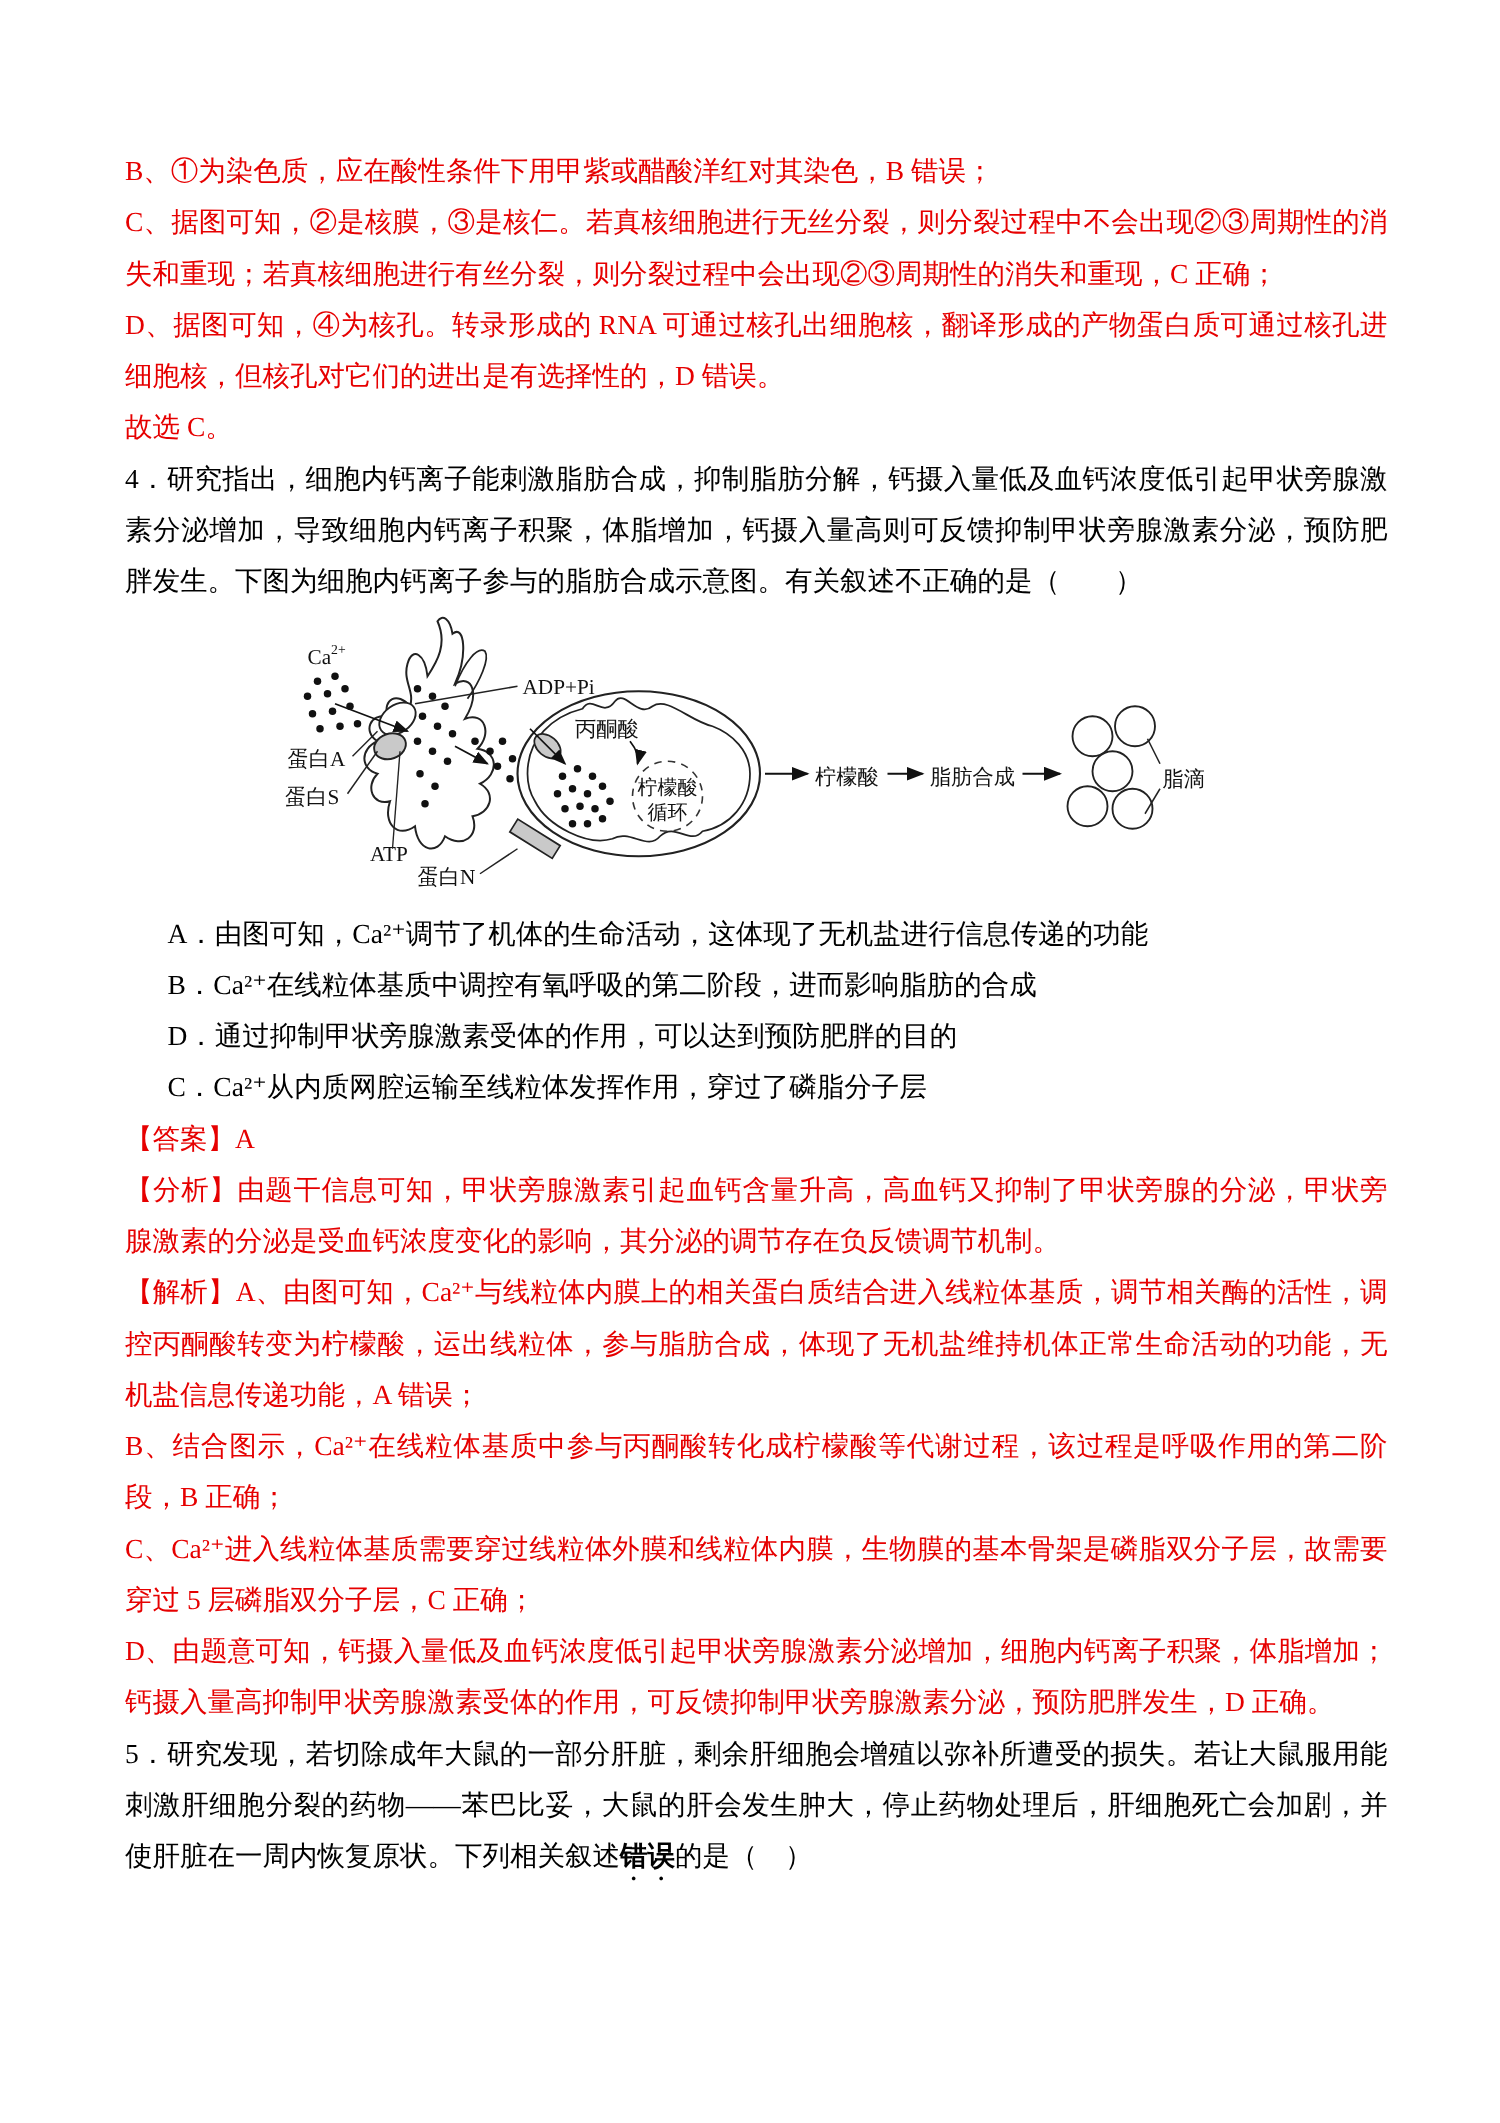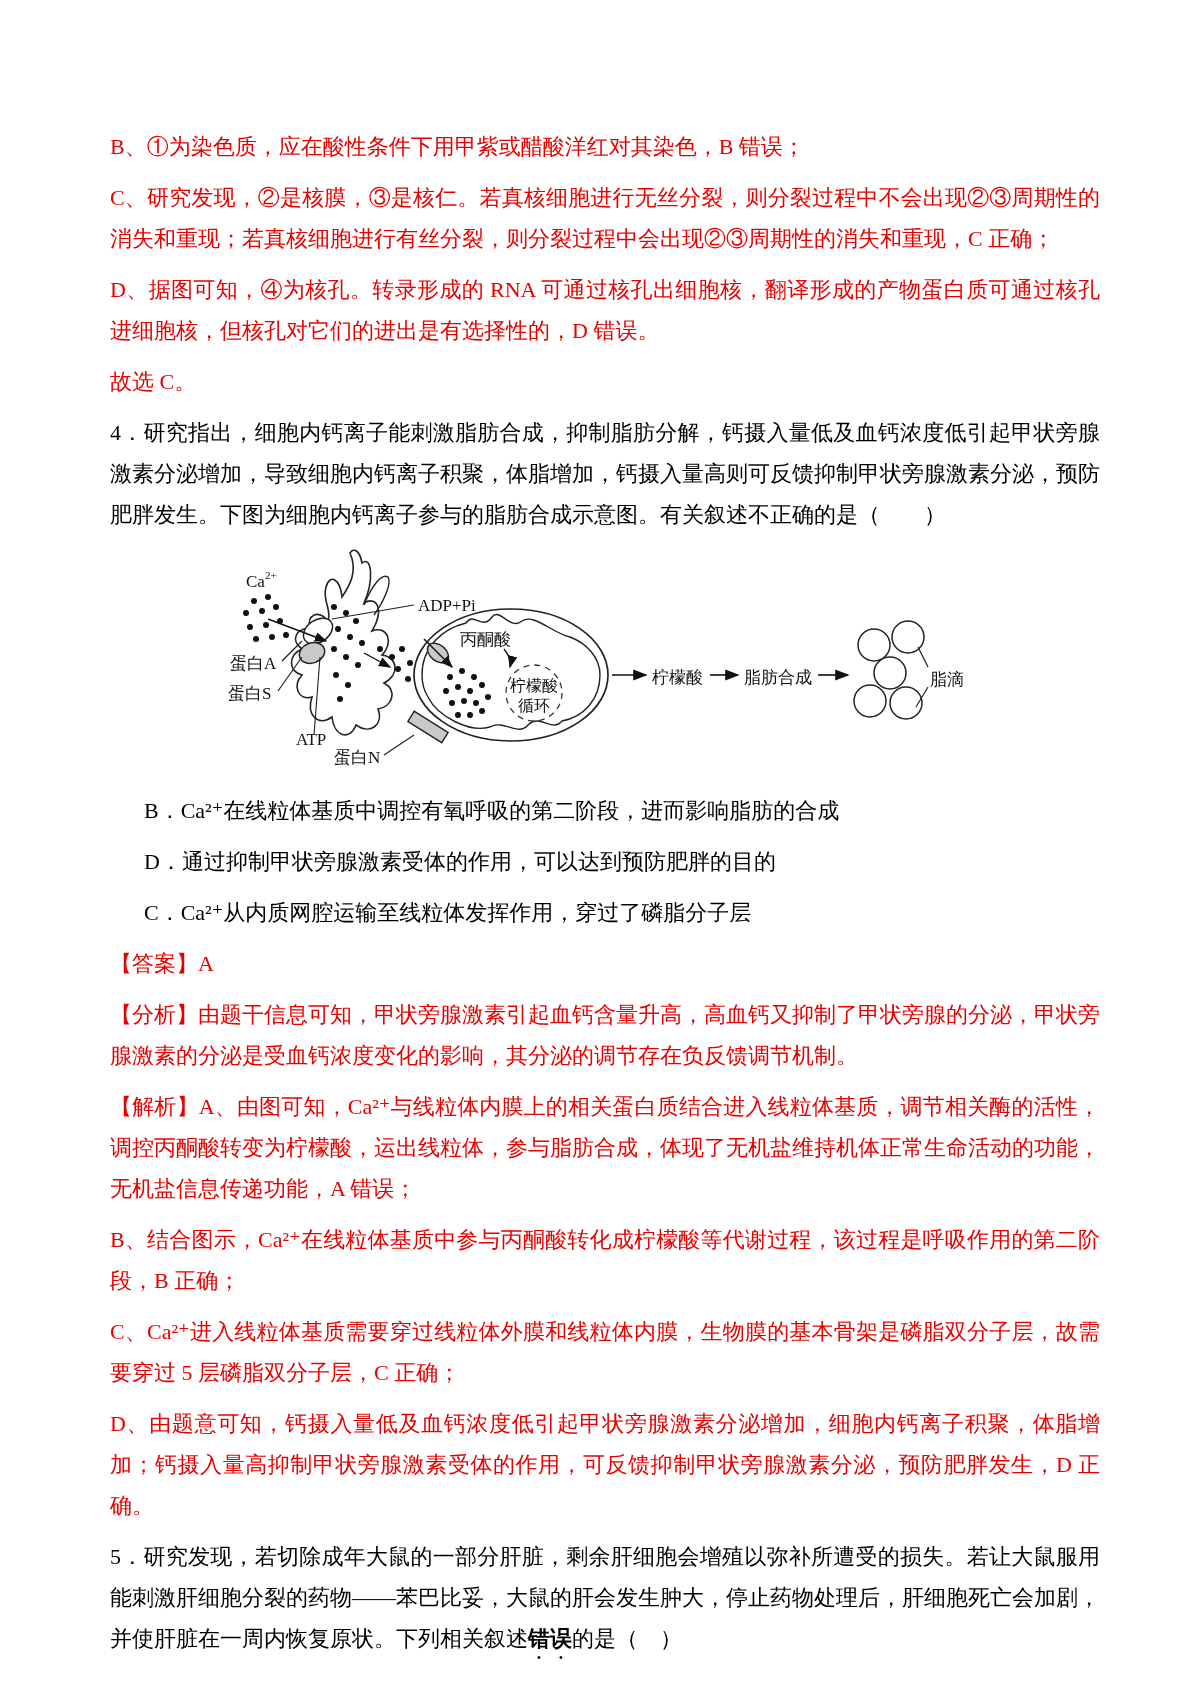--- a/index.html
+++ b/index.html
@@ -3,21 +3,21 @@
 <meta charset="utf-8">
 <style>
   html,body{margin:0;padding:0;}
   body{
     width:1200px;height:1698px;box-sizing:border-box;overflow:hidden;
     background:#ffffff;color:#000000;
     font-family:"Liberation Serif","DejaVu Serif",serif;
     font-size:22px;line-height:41px;
     padding:116px 90px 0 100px;
   }
-  p{margin:10px;text-align:justify;}
+  p{margin:0;text-align:justify;}
   .red{color:#e60000;}
   .opt{padding-left:34px;}
   .emph{
     -webkit-text-emphasis:filled dot;
     -webkit-text-emphasis-position:under right;
     text-emphasis:filled dot;
     text-emphasis-position:under right;
     font-weight:bold;
   }
   .diagram-wrap{margin:4px 0 2px 122px;}
@@ -26,21 +26,21 @@
     font-size:17px;fill:#111;
   }
   svg .lat{font-size:17px;}
   svg .small{font-size:16px;}
 </style>
 </head>
 <body>
 
 <section>
   <p class="red">B、①为染色质，应在酸性条件下用甲紫或醋酸洋红对其染色，B 错误；</p>
-  <p class="red">C、研究发现，②是核膜，③是核仁。若真核细胞进行无丝分裂，则分裂过程中不会出现②③周期性的消失和重现；若真核细胞进行有丝分裂，则分裂过程中会出现②③周期性的消失和重现，C 正确；</p>
+  <p class="red">C、据图可知，②是核膜，③是核仁。若真核细胞进行无丝分裂，则分裂过程中不会出现②③周期性的消失和重现；若真核细胞进行有丝分裂，则分裂过程中会出现②③周期性的消失和重现，C 正确；</p>
   <p class="red">D、据图可知，④为核孔。转录形成的 RNA 可通过核孔出细胞核，翻译形成的产物蛋白质可通过核孔进细胞核，但核孔对它们的进出是有选择性的，D 错误。</p>
   <p class="red">故选 C。</p>
 </section>
 
 <section>
   <p>4．研究指出，细胞内钙离子能刺激脂肪合成，抑制脂肪分解，钙摄入量低及血钙浓度低引起甲状旁腺激素分泌增加，导致细胞内钙离子积聚，体脂增加，钙摄入量高则可反馈抑制甲状旁腺激素分泌，预防肥胖发生。下图为细胞内钙离子参与的脂肪合成示意图。有关叙述不正确的是（　　）</p>
 
   <div class="diagram-wrap">
     <svg width="748" height="222" viewBox="0 0 748 222">
       <defs>
@@ -160,20 +160,21 @@
           <circle cx="668" cy="128" r="16"></circle>
         <circle cx="648" cy="156" r="16"></circle>
           <circle cx="684" cy="158" r="16"></circle>
       </g>
       <line x1="706" y1="122" x2="696" y2="102" stroke="#222" stroke-width="1.2"></line>
       <line x1="706" y1="142" x2="694" y2="162" stroke="#222" stroke-width="1.2"></line>
       <text x="708" y="140">脂滴</text>
     </svg>
   </div>
 
+  <p class="opt">A．由图可知，Ca²⁺调节了机体的生命活动，这体现了无机盐进行信息传递的功能</p>
   <p class="opt">B．Ca²⁺在线粒体基质中调控有氧呼吸的第二阶段，进而影响脂肪的合成</p>
   <p class="opt">D．通过抑制甲状旁腺激素受体的作用，可以达到预防肥胖的目的</p>
   <p class="opt">C．Ca²⁺从内质网腔运输至线粒体发挥作用，穿过了磷脂分子层</p>
 
   <p class="red"><span>【答案】</span><span>A</span></p>
 
   <p class="red"><span>【分析】</span><span>由题干信息可知，甲状旁腺激素引起血钙含量升高，高血钙又抑制了甲状旁腺的分泌，甲状旁腺激素的分泌是受血钙浓度变化的影响，其分泌的调节存在负反馈调节机制。</span></p>
 
   <p class="red"><span>【解析】</span><span>A、由图可知，Ca²⁺与线粒体内膜上的相关蛋白质结合进入线粒体基质，调节相关酶的活性，调控丙酮酸转变为柠檬酸，运出线粒体，参与脂肪合成，体现了无机盐维持机体正常生命活动的功能，无机盐信息传递功能，A 错误；</span></p>
   <p class="red">B、结合图示，Ca²⁺在线粒体基质中参与丙酮酸转化成柠檬酸等代谢过程，该过程是呼吸作用的第二阶段，B 正确；</p>

